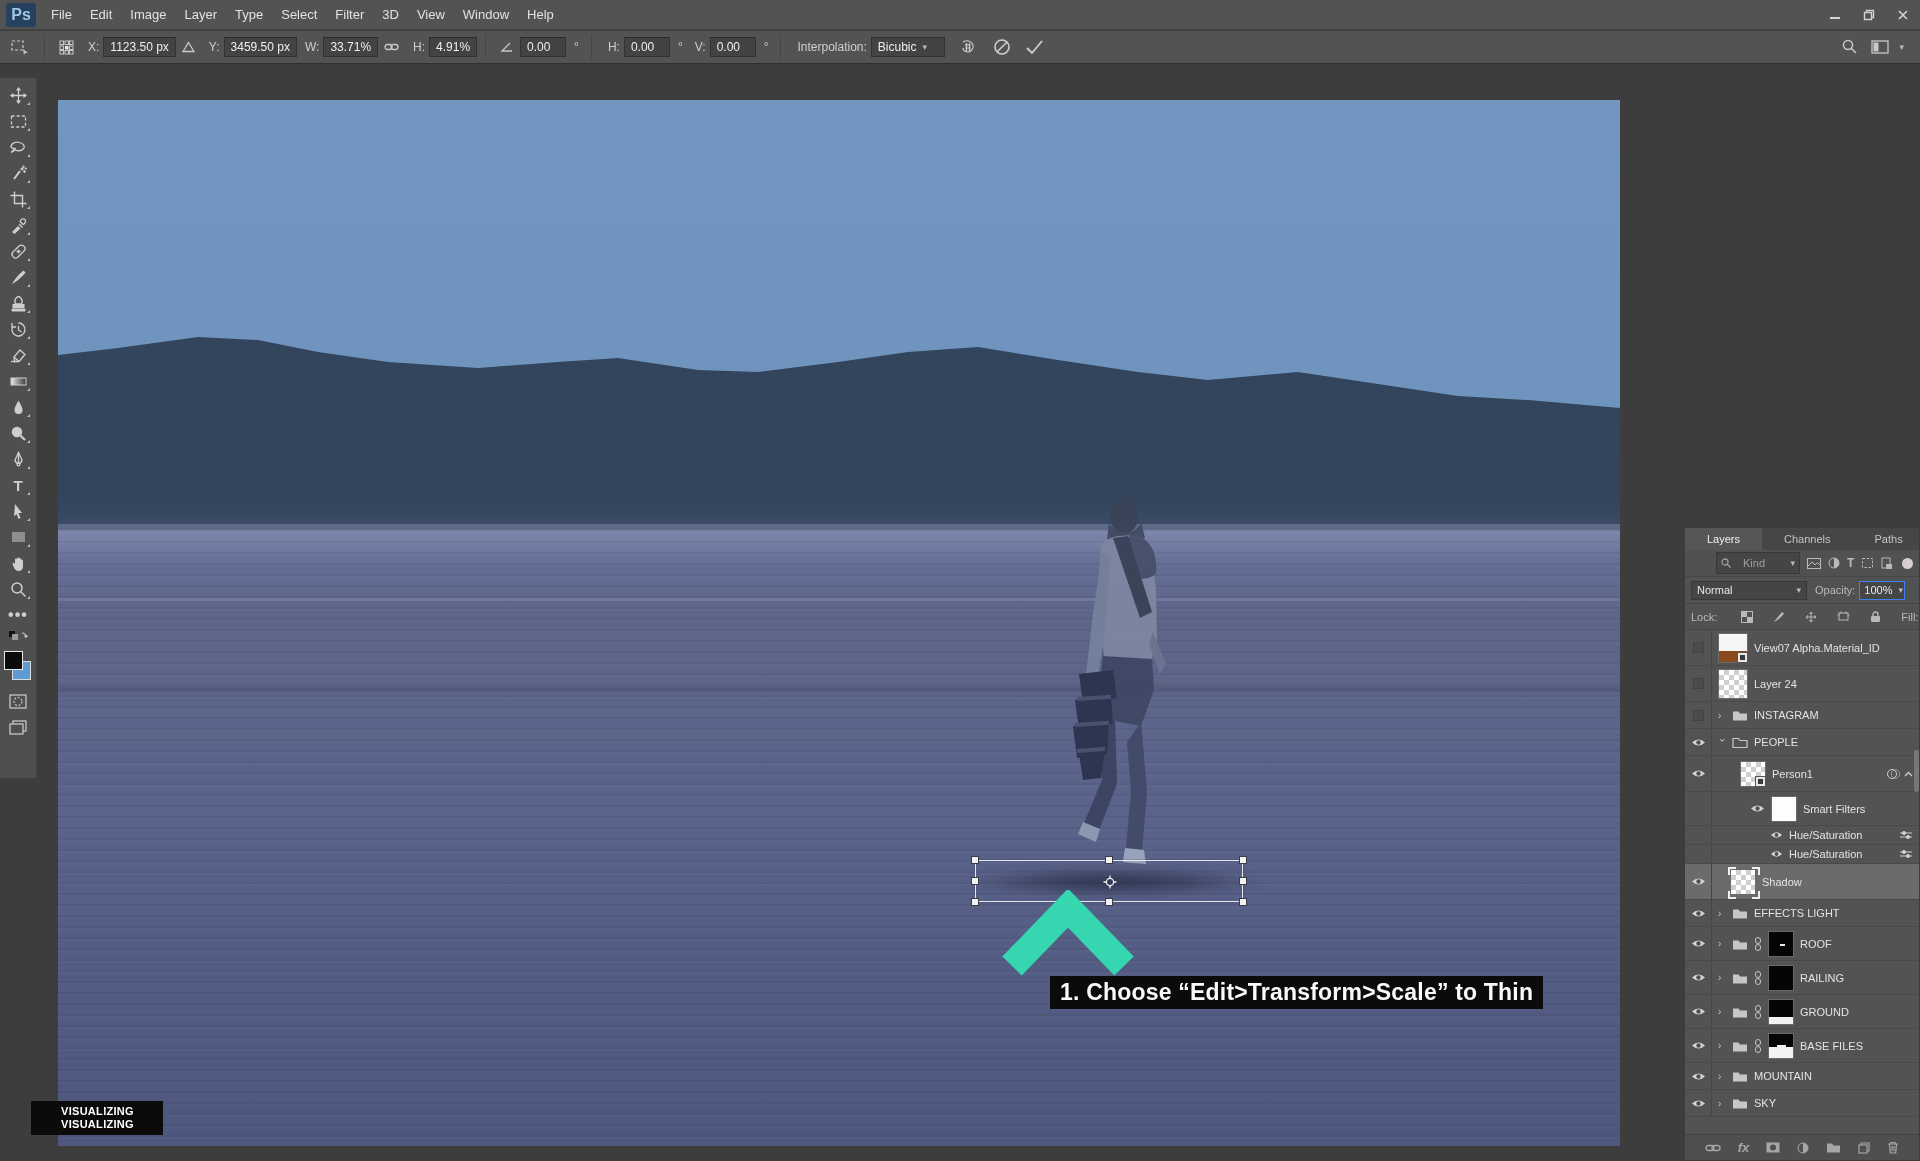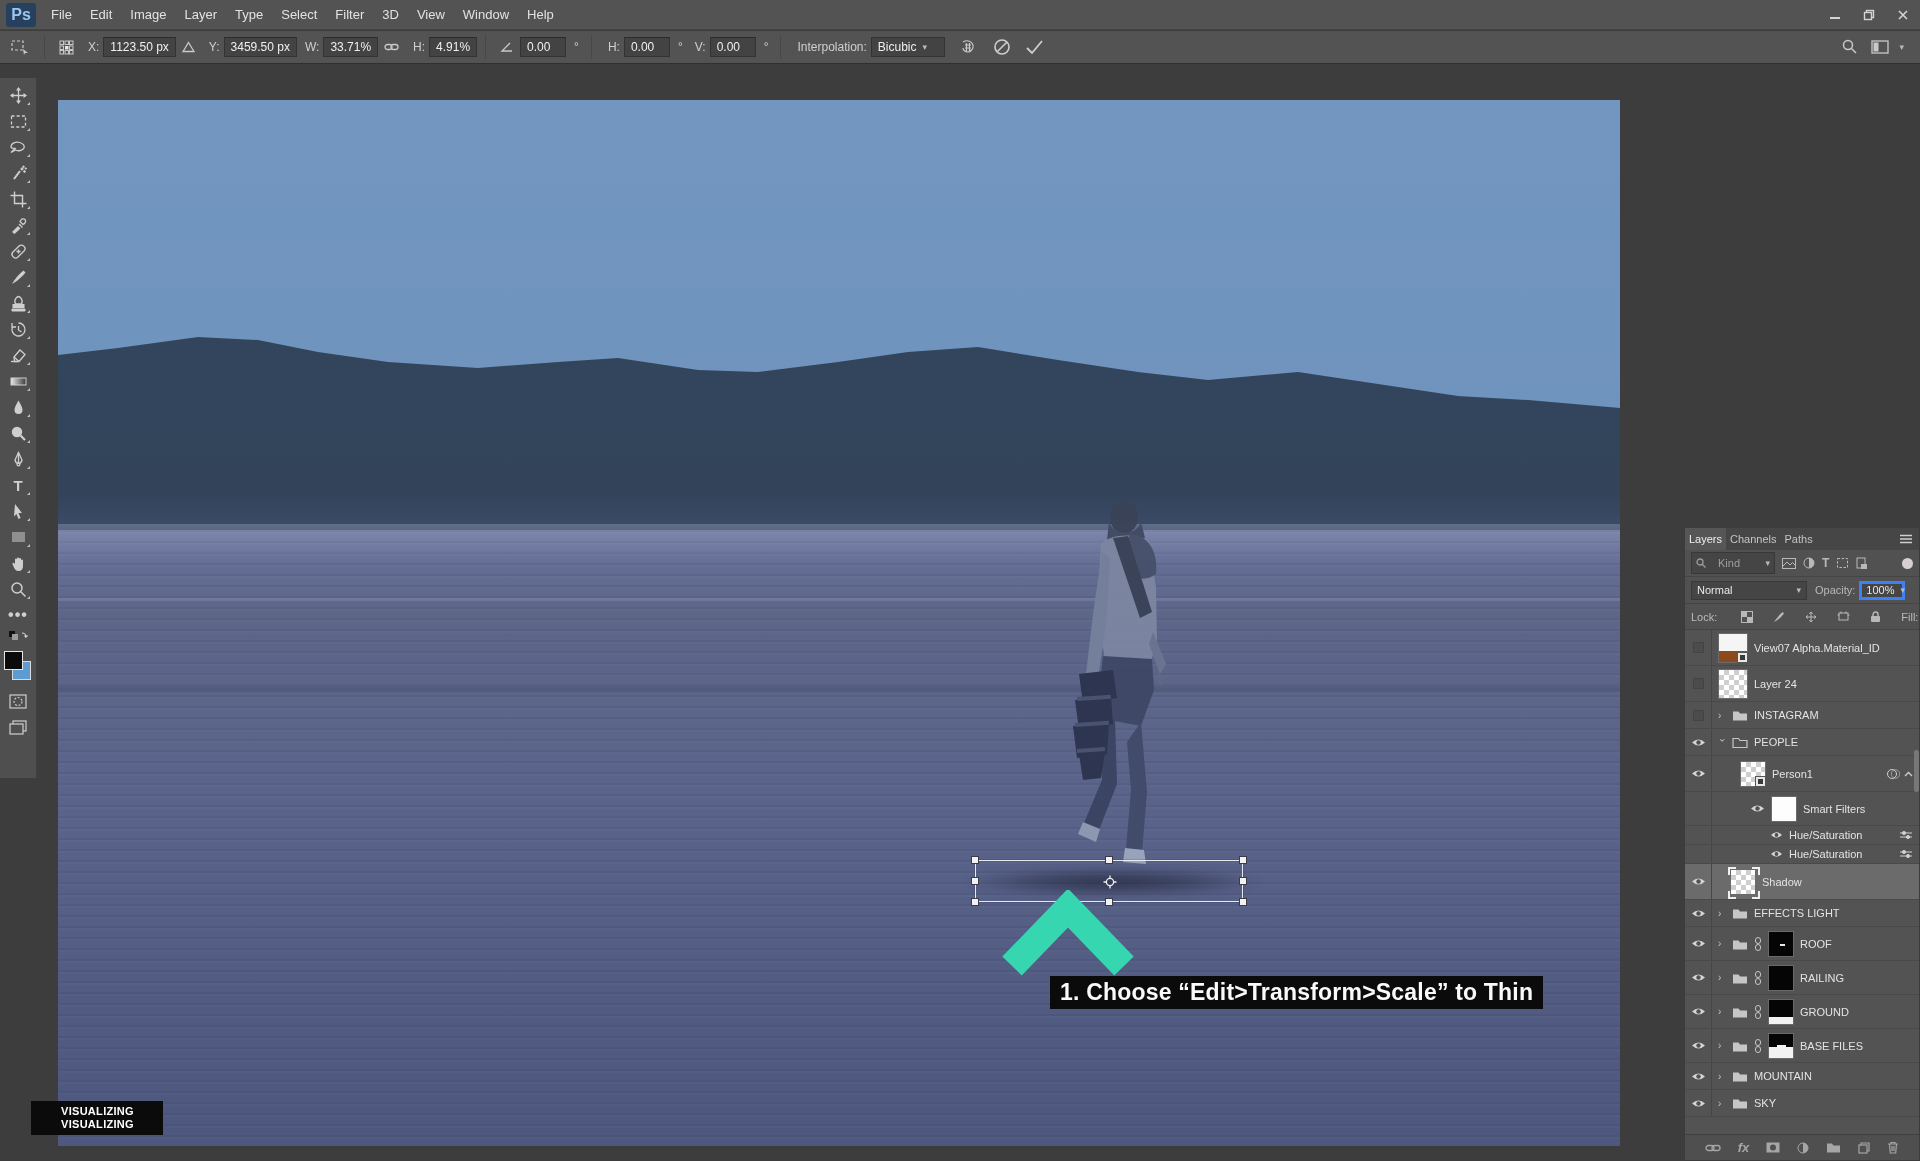--- a/index.html
+++ b/index.html
@@ -71,34 +71,34 @@
   .cap1 { left:992px; top:876px; }
   .cap2 { left:992px; top:909px; }
 
   .brand { position:absolute; left:31px; top:1101px; width:132px; height:34px; background:#0b0b0b;
     color:#ffffff; font-size:11px; font-weight:bold; line-height:13px; padding:4px 0 0 30px; letter-spacing:0.3px; }
 
   
   .panel { position:absolute; left:1684px; top:527px; width:236px; height:634px; background:#4f4f4f;
     border:1px solid #3c3c3c; font-size:11px; display:flex; flex-direction:column; }
   .ptabs { height:22px; background:#464646; display:flex; align-items:stretch; }
-  .ptab { padding:0 4px; line-height:22px; color:#c4c4c4; }
+  .ptab { padding:0 22px; line-height:22px; color:#c4c4c4; }
   .ptab.active { background:#565656; color:#f0f0f0; }
   .ptab-menu { margin-left:auto; display:flex; align-items:center; padding-right:6px; }
   .prow { display:flex; align-items:center; padding:0 6px; background:#515151; border-bottom:1px solid #454545; }
   .filterrow { height:27px; gap:7px; }
   .kindbox { width:84px; height:22px; background:#454545; border:1px solid #383838; color:#9e9e9e;
-    display:flex; align-items:center; padding:0 4px; gap:12px; }
+    display:flex; align-items:center; padding:0 4px; gap:12px;margin-left:25px; }
   .fico { color:#b9b9b9; display:flex; align-items:center; }
   .fcircle { width:11px; height:11px; border-radius:50%; background:#d8d0d0; margin-left:auto; }
   .blendrow { height:27px; }
   .blendsel { width:116px; height:19px; background:#454545; border:1px solid #383838; display:flex;
     align-items:center; justify-content:space-between; padding:0 5px; color:#e8e8e8; }
   .plabel { color:#b9b9b9; margin-left:8px; margin-right:4px; }
-  .pctbox { width:46px; height:19px; background:#454545; border:3px solid #3b82f6; display:flex;
+  .pctbox { width:46px; height:19px; background:#454545; border:1px solid #3b82f6; display:flex;
     align-items:center; justify-content:space-between; padding:0 4px; color:#e8e8e8; }
   .lockrow { height:26px; gap:20px; }
   .lockrow .plabel { margin-left:0; }
   .rows { flex:1; overflow:hidden; position:relative; background:#535353; }
   .lrow { display:flex; align-items:stretch; border-bottom:1px solid #494949; background:#535353; }
   .lrow.sel { background:#6b6b6b; }
   .eyecell { width:27px; border-right:1px solid #464646; display:flex; align-items:center; justify-content:center; flex:none; }
   .eyeoff { width:11px; height:11px; border:1px solid #434343; background:#4c4c4c; }
   .rowbody { flex:1; display:flex; align-items:center; gap:6px; padding-left:6px; position:relative; }
   .tri { color:#c2c2c2; font-size:10px; width:8px; flex:none; }

